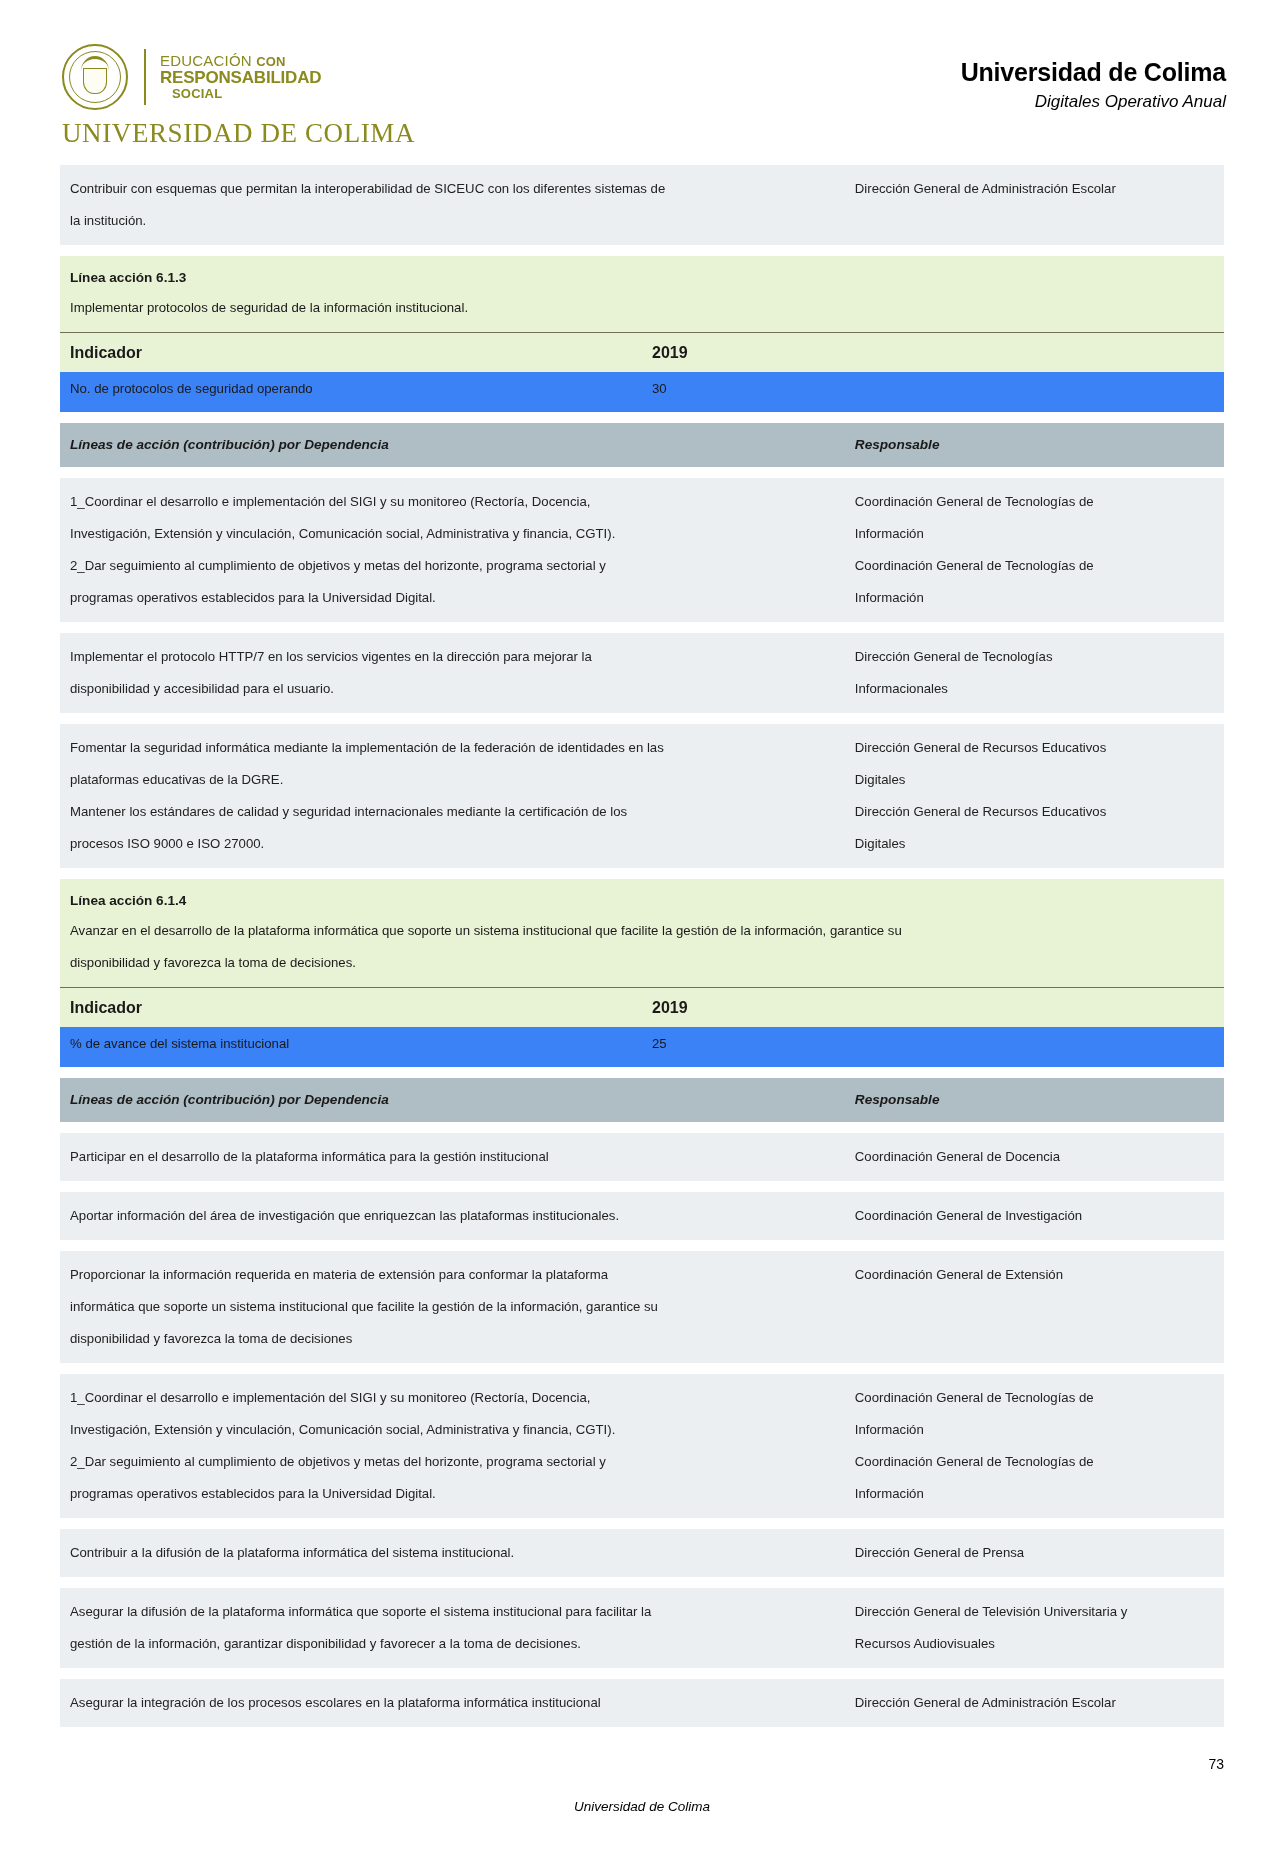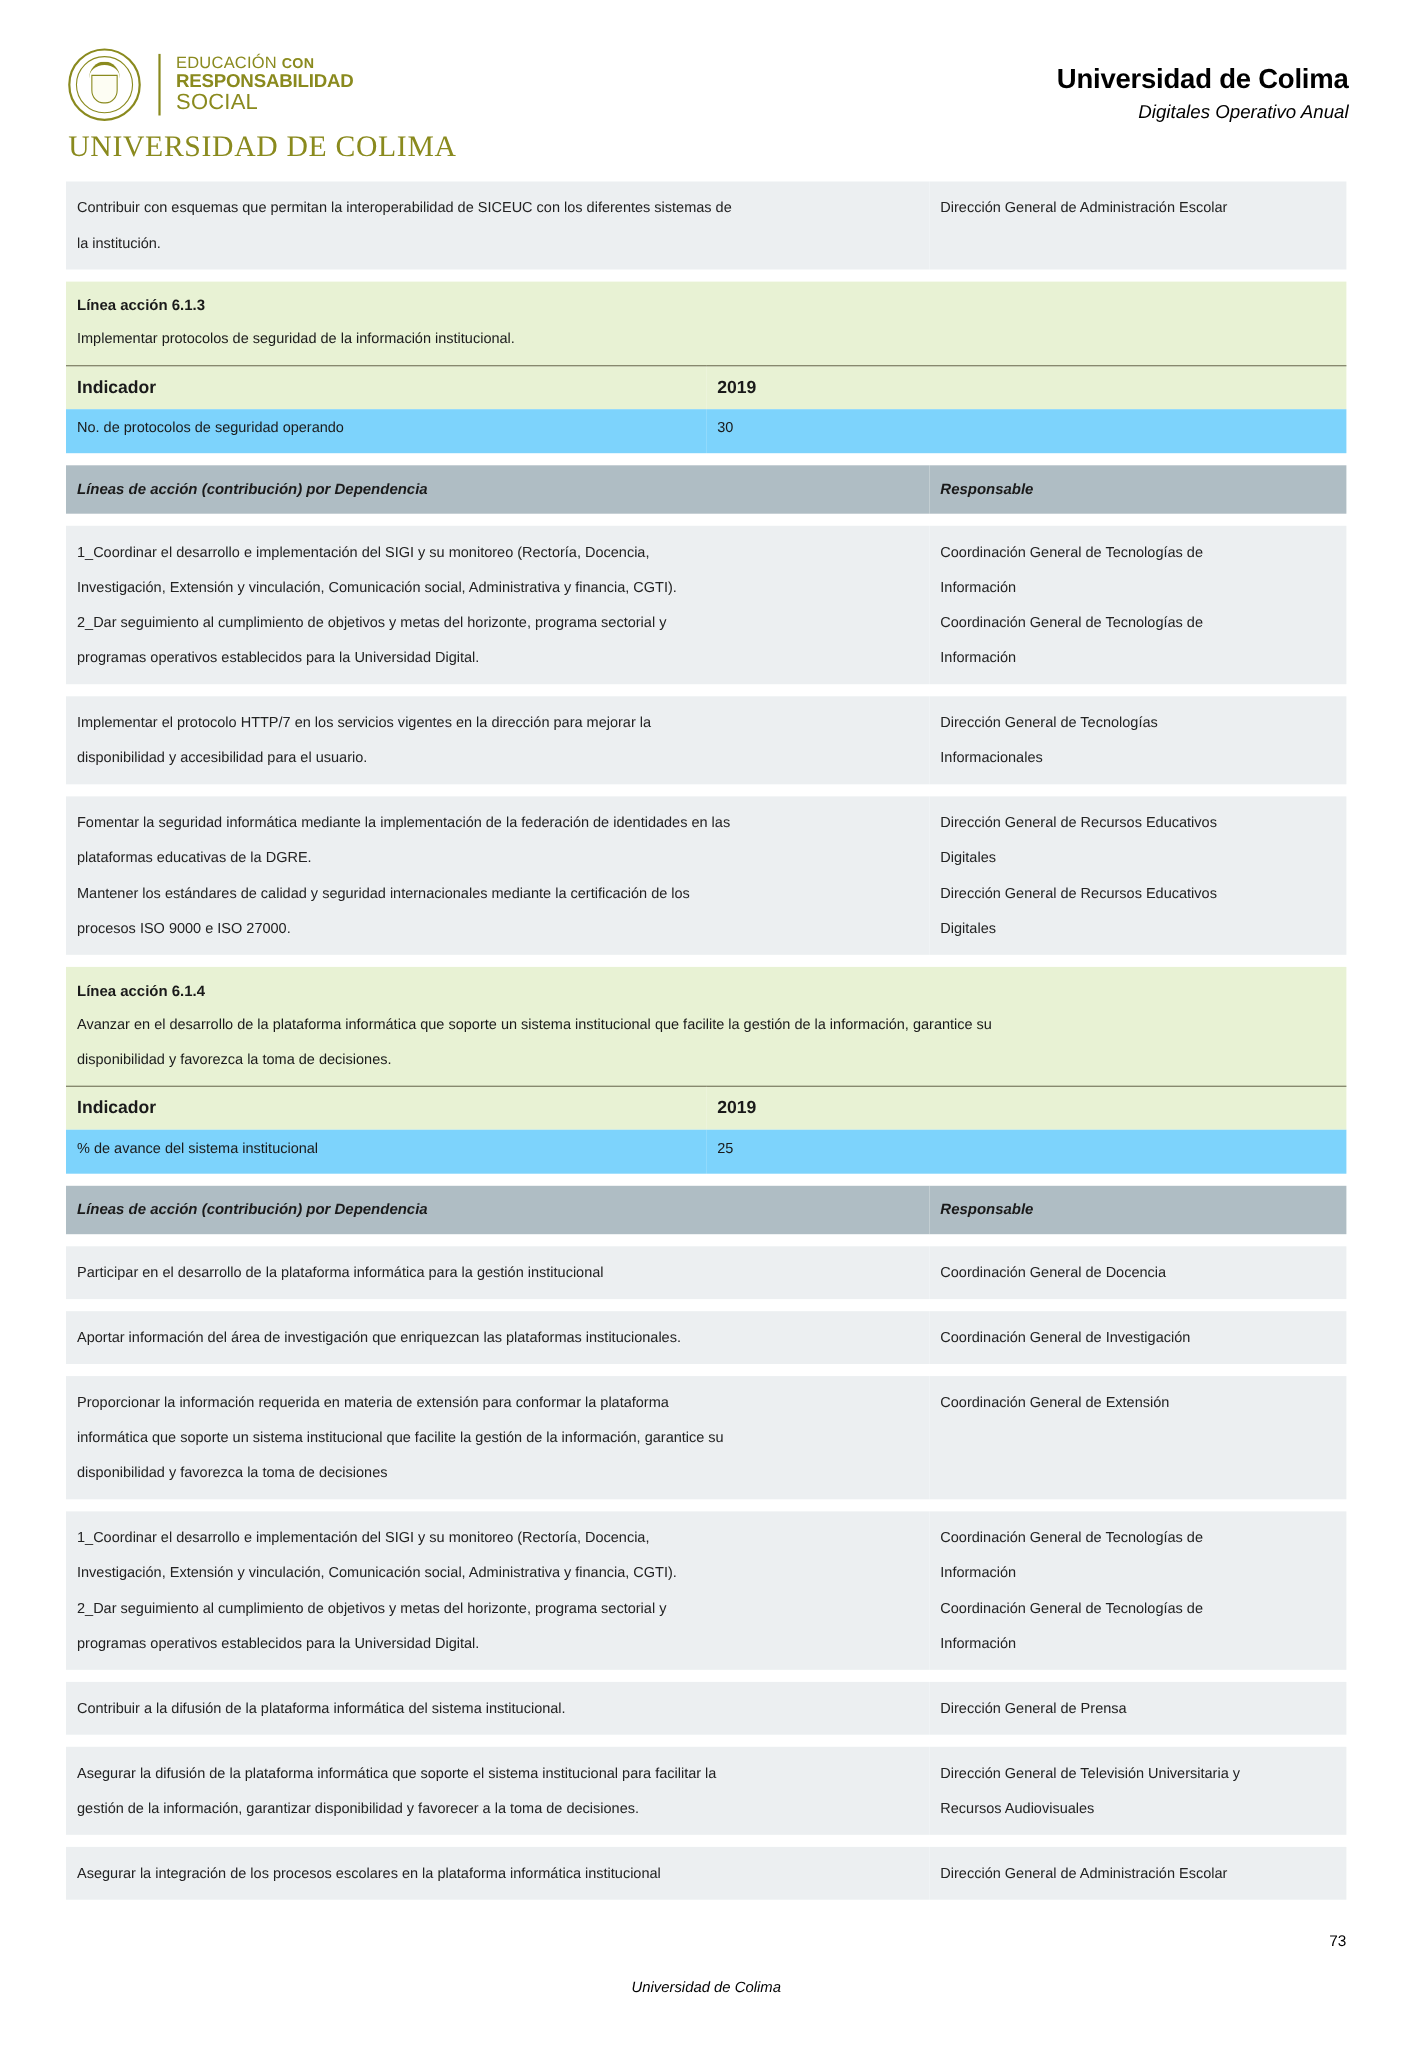--- a/index.html
+++ b/index.html
@@ -86,21 +86,21 @@
   }
   .slogan {
     line-height: 1.05;
     color: #8a8a1e;
     font-size: 15px;
     letter-spacing: 0.2px;
   }
   .slogan .l1 { font-weight: 400; }
   .slogan .l1 .con { font-weight: 700; font-size: 13px; }
   .slogan .l2 { font-weight: 700; font-size: 17px; letter-spacing: -0.2px; }
-  .slogan .l3 { font-weight: 400; font-size: 20px; }
+  .slogan .l3 { font-weight: 700; font-size: 13px; margin-left: 12px; }
   .brand-name {
     margin-top: 8px;
     color: #8a8a1e;
     font-family: "Liberation Serif", serif;
     font-size: 27px;
     letter-spacing: 0.6px;
     white-space: nowrap;
   }
   .header-right {
     text-align: right;
@@ -164,21 +164,21 @@
   .ind-head td {
     background: #e8f2d4;
     border-top: 1.2px solid #6f6f55;
   }
   .ind-head .cell {
     font-weight: 700;
     font-size: 16px;
     line-height: 26px;
     padding: 7px 10px 6px 10px;
   }
-  .ind-row td { background: #7dd3fc; }
+  .ind-row td { background: #3b82f6; }
   .ind-row .cell {
     line-height: 26px;
     padding: 4px 10px 10px 10px;
   }
 
   
   .dep-head { margin-bottom: 0; }
   .dep-head td { background: #afbdc4; }
   .dep-head .cell {
     font-weight: 700;

